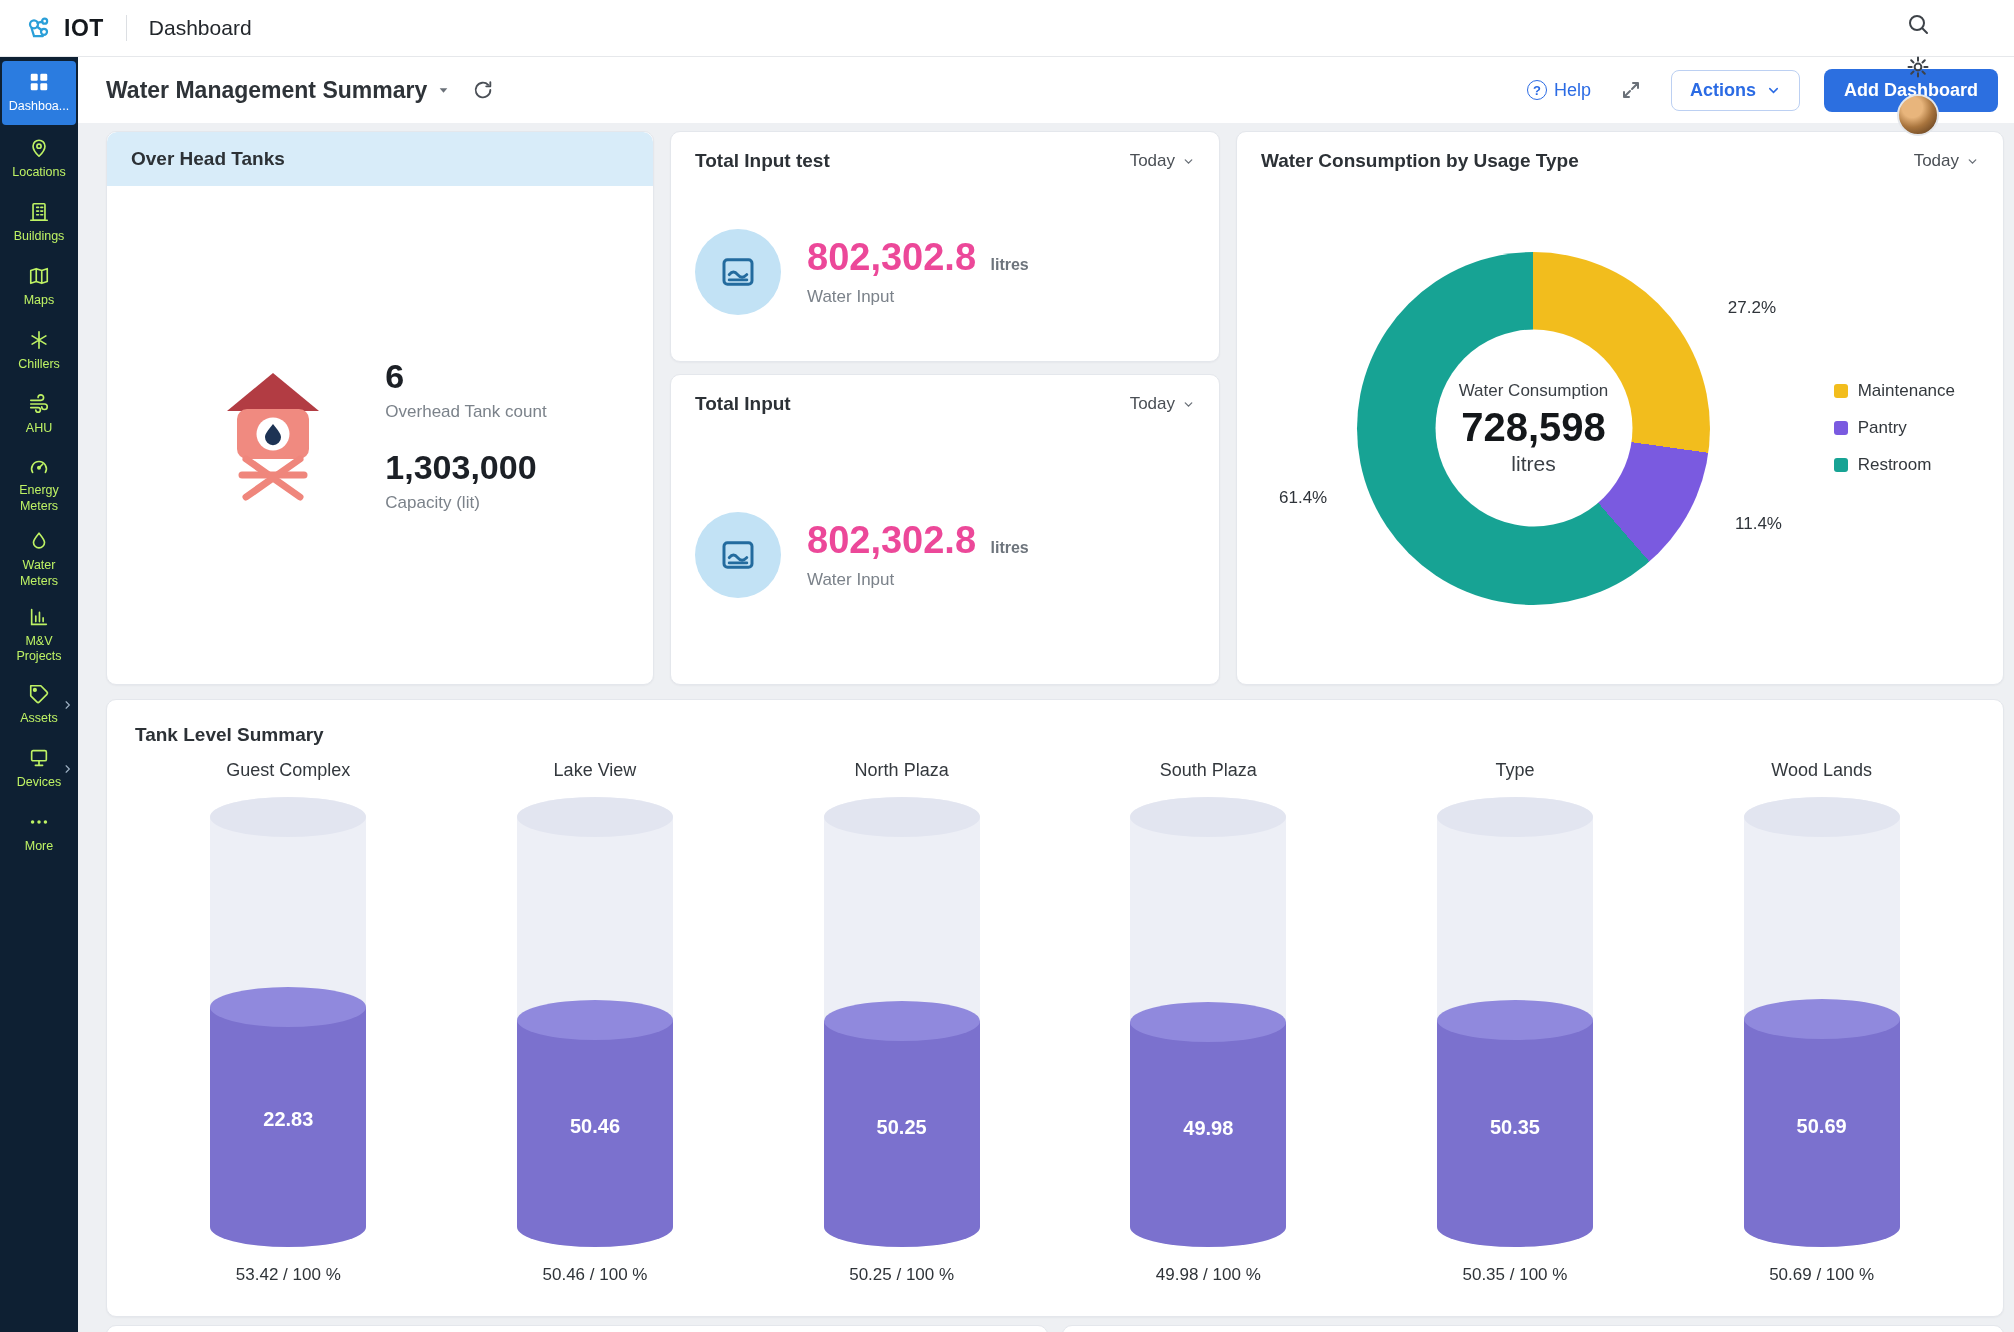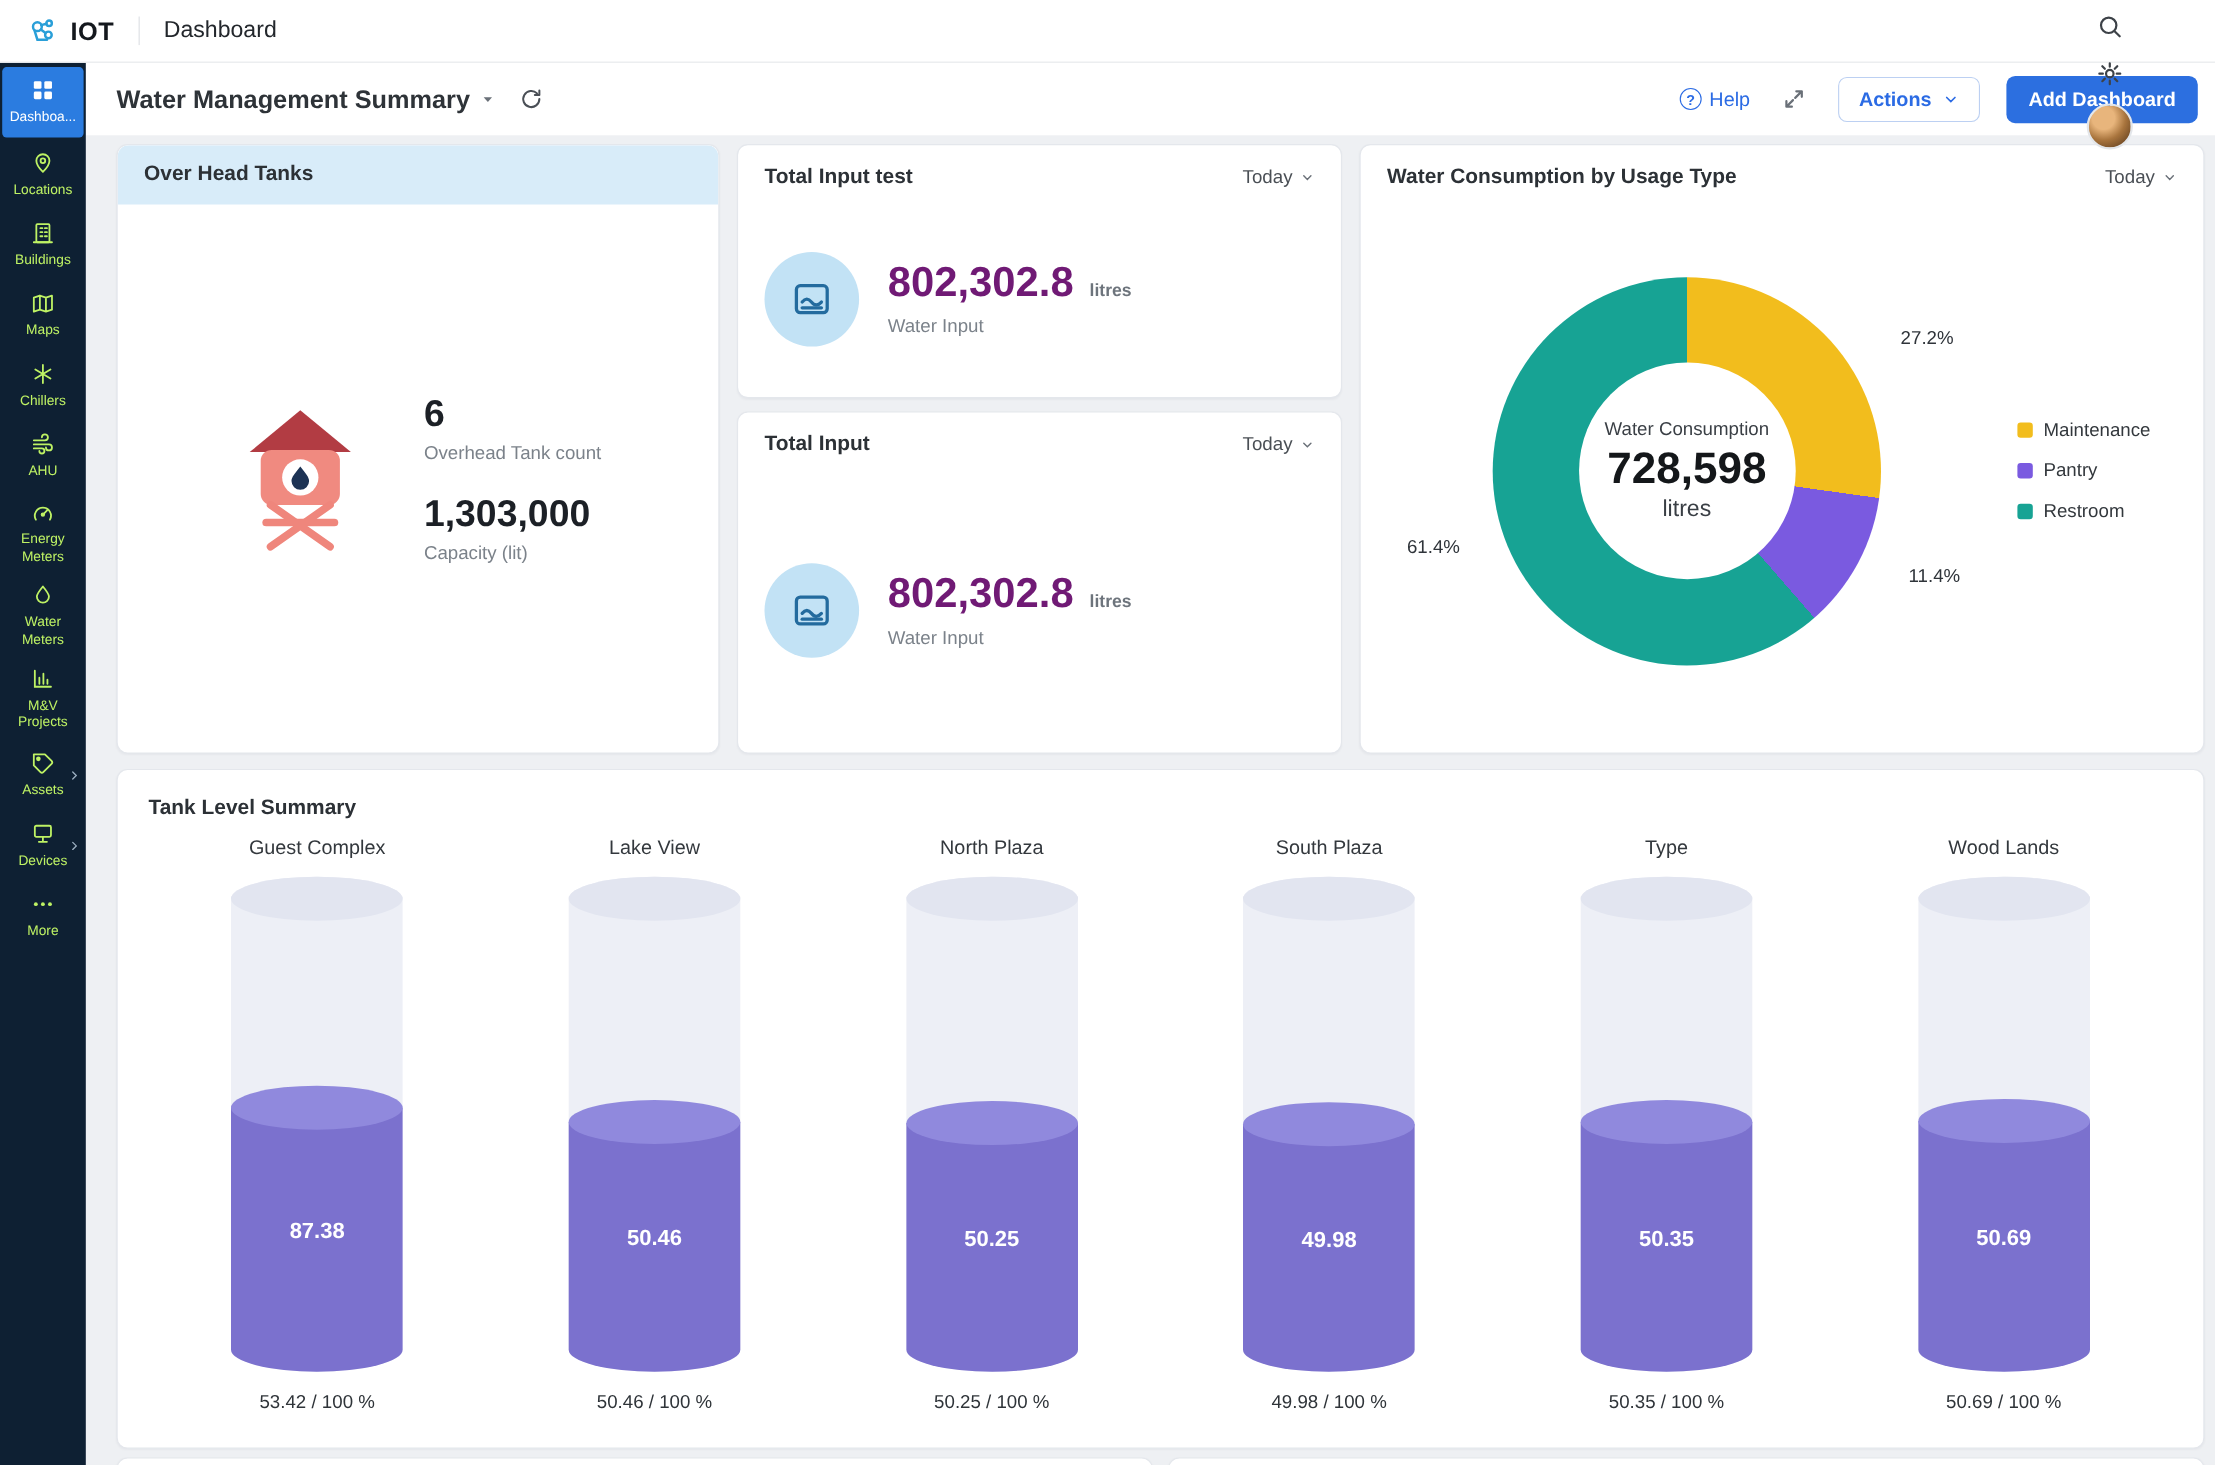--- a/index.html
+++ b/index.html
@@ -97,21 +97,21 @@
   .stat-cap:last-child { margin-bottom:0; }
 
   
   .mid-col { display:flex; flex-direction:column; gap:12px; }
   .input-card { display:flex; flex-direction:column; }
   .input-card.small { height:231px; }
   .input-card.big { height:311px; }
   .input-body { flex:1; display:flex; align-items:center; padding:0 24px; gap:26px; }
   .meter-circle { width:86px; height:86px; border-radius:50%; background:#c2e2f5;
     display:flex; align-items:center; justify-content:center; flex:0 0 86px; }
-  .big-number { font-size:38px; font-weight:800; color:#701a75; }
+  .big-number { font-size:38px; font-weight:800; color:#ec4899; }
   .unit { font-size:16px; font-weight:700; color:#6d747c; margin-left:10px; }
   .value-cap { font-size:17px; color:#7b828a; margin-top:8px; }
 
   
   .usage-card { position:relative; overflow:visible; }
   .usage-body { display:flex; align-items:center; height:calc(100% - 60px); }
   .donut-wrap { position:relative; width:353px; height:353px; margin-left:120px; flex:0 0 353px; }
   .donut-ring { position:absolute; inset:0; border-radius:50%; }
   .donut-hole { position:absolute; left:50%; top:50%; width:197px; height:197px; transform:translate(-50%,-50%);
     background:#fff; border-radius:50%; display:flex; flex-direction:column; align-items:center; justify-content:center; }
@@ -490,21 +490,21 @@
 
   <section class="card tank-card">
     <div class="tank-title">Tank Level Summary</div>
     <div class="tank-row">
 
       <div class="tank-col">
         <div class="tank-name">Guest Complex</div>
         <div class="cyl">
           <div class="tube"></div>
           <div class="fill" style="height: 53.42%;">
-            <span class="fill-value">87.38</span>
+            <span class="fill-value">22.83</span>
           </div>
         </div>
         <div class="tank-caption">53.42 / 100 %</div>
       </div>
 
       <div class="tank-col">
         <div class="tank-name">Lake View</div>
         <div class="cyl">
           <div class="tube"></div>
           <div class="fill" style="height: 50.46%;">

